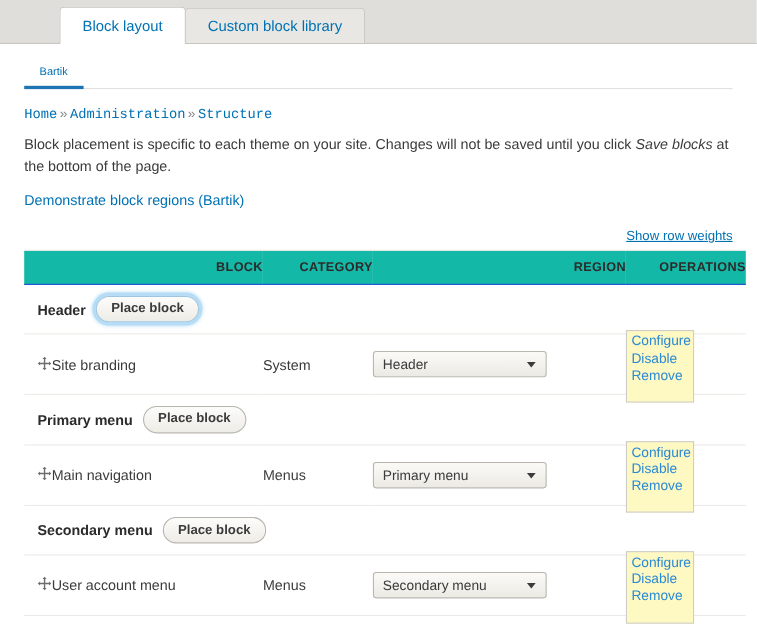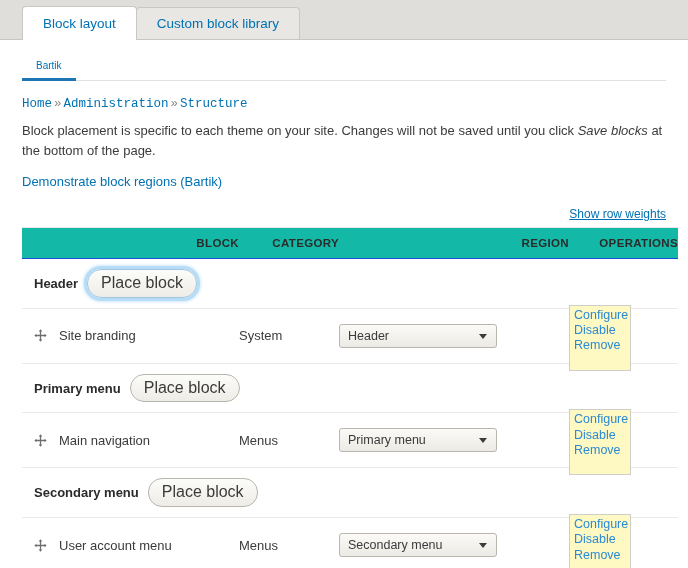--- a/index.html
+++ b/index.html
@@ -48,20 +48,21 @@
     white-space: nowrap;
   }
   .ptab.active {
     background: #ffffff;
     color: #0071b3;
     position: relative;
     z-index: 3;
     height: 34px;
     line-height: 34px;
     margin-bottom: -1px;
+    margin-left: 32px;
   }
 
   
   .subtabs {
     margin: 0 22px;
     padding-top: 14px;
     border-bottom: 1px solid #e2e1dd;
     display: flex;
     align-items: flex-end;
     height: 41px;
@@ -165,22 +166,22 @@
   .region-name {
     font-size: 13px;
     font-weight: bold;
     color: #2b2b2b;
     white-space: nowrap;
   }
 
   .place-btn {
     display: inline-block;
     font-family: "Liberation Sans", sans-serif;
-    font-size: 16px;
-    font-weight: normal;
+    font-size: 12px;
+    font-weight: bold;
     color: #3b3b3b;
     background: linear-gradient(#fcfcfa, #eeece6);
     border: 1px solid #b8b5ad;
     border-radius: 14px;
     padding: 4px 13px 5px 13px;
     cursor: pointer;
     line-height: 1.1;
     white-space: nowrap;
   }
   .place-btn.focused {
@@ -192,22 +193,20 @@
     padding: 9px 0 9px 0;
     border-bottom: 1px solid #eceae6;
     vertical-align: middle;
     height: 36px;
   }
   td.td-block {
     padding-left: 12px !important;
   }
   .blockcell {
     display: flex;
-    align-items: center;
-    gap: 12px;
   }
   .drag-handle {
     width: 13px;
     height: 13px;
     flex: 0 0 13px;
     cursor: move;
     display: block;
   }
   .block-title {
     font-size: 13px;

